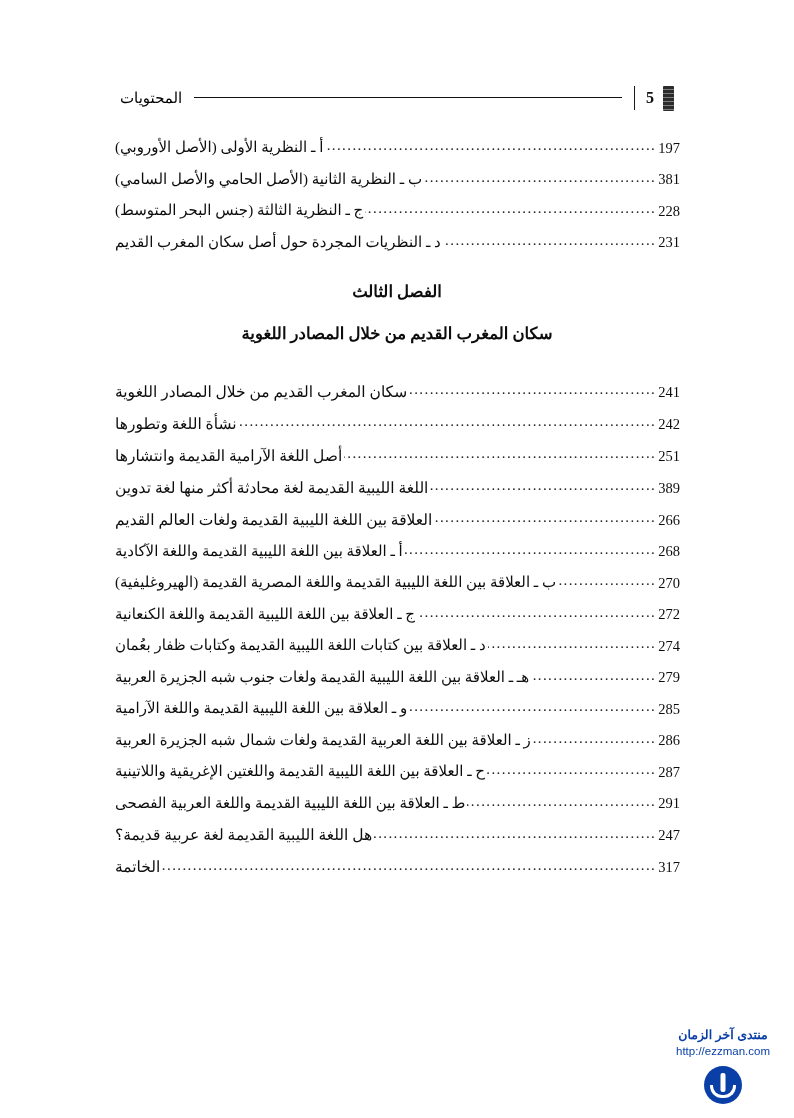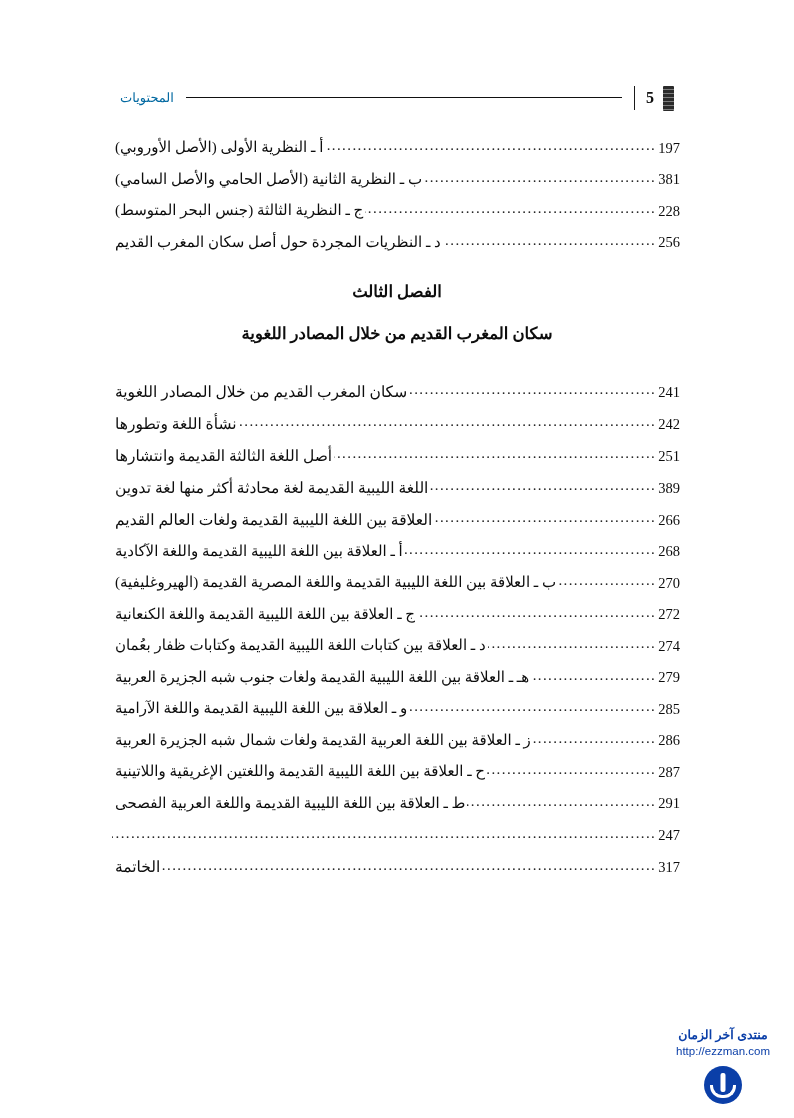--- a/index.html
+++ b/index.html
@@ -61,22 +61,22 @@
     margin-left: 4px;
     margin-right: 2px;
   }
   .header-rule {
     flex: 1 1 auto;
     height: 0;
     border-top: 1.4px solid #111;
     margin: 0 8px 2px 8px;
   }
   .header-title {
-    font-size: 13px;
-    color: #0369a1;
+    font-size: 15px;
+    color: #000000;
     white-space: nowrap;
     padding-right: 4px;
     letter-spacing: 0;
   }
 
   
   .toc {
     position: absolute;
     top: 140px;
     left: 110px;
@@ -232,40 +232,40 @@
       <span class="toc-page">381</span>
     </div>
     <div class="toc-row sub">
       <span class="toc-title">ج ـ النظرية الثالثة (جنس البحر المتوسط)</span>
       <span class="toc-dots"></span>
       <span class="toc-page">228</span>
     </div>
     <div class="toc-row sub">
       <span class="toc-title">د ـ النظريات المجردة حول أصل سكان المغرب القديم</span>
       <span class="toc-dots"></span>
-      <span class="toc-page">256</span>
+      <span class="toc-page">231</span>
     </div>
 
     <div class="chapter-block">
       <div class="chapter-label">الفصل الثالث</div>
       <div class="chapter-title">سكان المغرب القديم من خلال المصادر اللغوية</div>
     </div>
 
     <div class="toc-row">
       <span class="toc-title">سكان المغرب القديم من خلال المصادر اللغوية</span>
       <span class="toc-dots"></span>
       <span class="toc-page">241</span>
     </div>
     <div class="toc-row">
       <span class="toc-title">نشأة اللغة وتطورها</span>
       <span class="toc-dots"></span>
       <span class="toc-page">242</span>
     </div>
     <div class="toc-row">
-      <span class="toc-title">أصل اللغة الثالثة القديمة وانتشارها</span>
+      <span class="toc-title">أصل اللغة الآرامية القديمة وانتشارها</span>
       <span class="toc-dots"></span>
       <span class="toc-page">251</span>
     </div>
     <div class="toc-row">
       <span class="toc-title">اللغة الليبية القديمة لغة محادثة أكثر منها لغة تدوين</span>
       <span class="toc-dots"></span>
       <span class="toc-page">389</span>
     </div>
     <div class="toc-row">
       <span class="toc-title">العلاقة بين اللغة الليبية القديمة ولغات العالم القديم</span>
@@ -311,20 +311,21 @@
       <span class="toc-title">ح ـ العلاقة بين اللغة الليبية القديمة واللغتين الإغريقية واللاتينية</span>
       <span class="toc-dots"></span>
       <span class="toc-page">287</span>
     </div>
     <div class="toc-row sub">
       <span class="toc-title">ط ـ العلاقة بين اللغة الليبية القديمة واللغة العربية الفصحى</span>
       <span class="toc-dots"></span>
       <span class="toc-page">291</span>
     </div>
     <div class="toc-row">
+      <span class="toc-title">هل اللغة الليبية القديمة لغة عربية قديمة؟</span>
       <span class="toc-dots"></span>
       <span class="toc-page">247</span>
     </div>
     <div class="toc-row">
       <span class="toc-title">الخاتمة</span>
       <span class="toc-dots"></span>
       <span class="toc-page">317</span>
     </div>
 
   </div>

